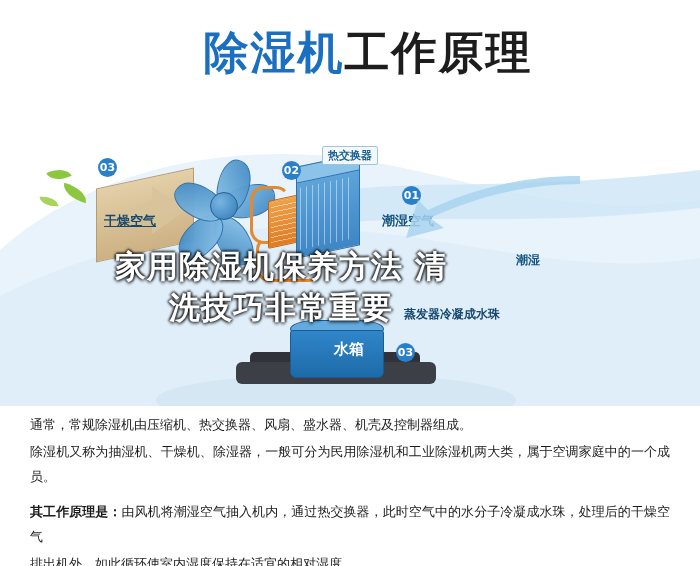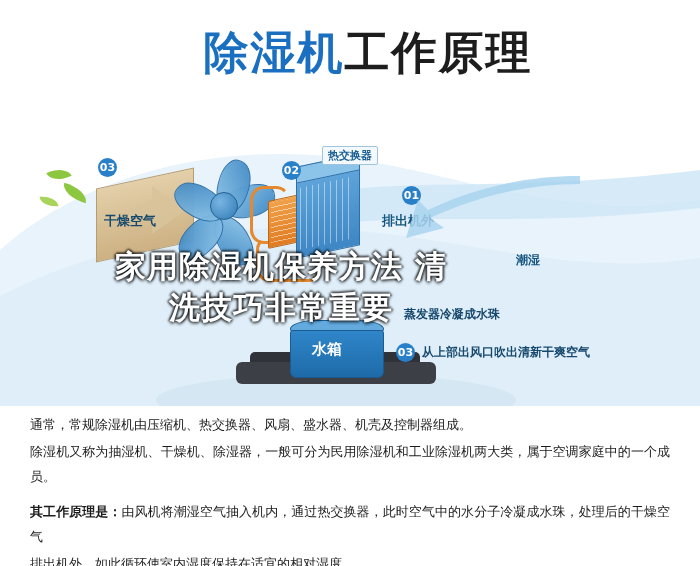--- a/index.html
+++ b/index.html
@@ -86,20 +86,21 @@
   .ill-label.boxed {
     border: 1px solid #9fc4dd;
     background: #f3f9fd;
     padding: 1px 5px;
     font-size: 11px;
     color: #1a5f92;
     border-radius: 2px;
   }
   .ill-label.dark {
     color: #17496e;
+    text-decoration: underline;
   }
   .ill-label.small {
     font-size: 12px;
     text-align: right;
   }
 
   
   .duct {
     position: absolute;
     left: 296px;
@@ -197,21 +198,21 @@
     height: 16px;
     background: #63aade;
     border-radius: 40%/70%;
     border: 1px solid #195b92;
   }
   .tank-label {
     position: absolute;
     left: 290px;
     top: 340px;
     width: 74px;
-    text-align: center;
+    text-align: right;
     color: #ffffff;
     font-family: "DejaVu Sans", sans-serif;
     font-size: 15px;
     font-weight: bold;
   }
   .base {
     position: absolute;
     left: 236px;
     top: 362px;
     width: 200px;
@@ -333,36 +334,35 @@
     <div class="coil-fins"></div>
 
     <div class="duct-top"></div>
     <div class="duct"></div>
     <div class="duct-fins"></div>
 
     <div class="num-badge" style="left:282px; top:148px;margin-top:13px;">02</div>
     <div class="ill-label boxed" style="left:322px; top:146px;">热交换器</div>
 
     <div class="num-badge" style="left:382px; top:186px;margin-left:20px;">01</div>
-    <div class="ill-label" style="left:382px; top:212px;">排出机外</div>
+    <div class="ill-label" style="left:382px; top:212px;">潮湿空气</div>
     <div class="ill-label small" style="left:516px; top:252px; color:#15557f;">潮湿</div>
 
     <svg style="position:absolute; left:400px; top:176px; width:190px; height:110px;">
       <path d="M180,8 C120,8 70,24 30,42 L44,52 L6,62 L18,24 L28,34 C70,14 120,0 180,0 Z" fill="#a8d3ef" opacity="0.85"></path>
     </svg>
 
     <div class="base2"></div>
     <div class="base"></div>
     <div class="tank-top"></div>
     <div class="tank"></div>
     <div class="tank-label">水箱</div>
 
     <div class="ill-label small" style="left:404px; top:306px; color:#17496e;">蒸发器冷凝成水珠</div>
     <div class="num-badge" style="left:396px; top:343px;">03</div>
-    <div class="ill-label small" style="left:422px; top:344px; color:#17496e;">从上部出风口吹出清新干爽空气</div>
 
     <div class="overlay-title">
       <div>家用除湿机保养方法 清</div>
       <div>洗技巧非常重要</div>
     </div>
   </div>
 
   <div class="body-text">
     <p>通常，常规除湿机由压缩机、热交换器、风扇、盛水器、机壳及控制器组成。</p>
     <p>除湿机又称为抽湿机、干燥机、除湿器，一般可分为民用除湿机和工业除湿机两大类，属于空调家庭中的一个成员。</p>

